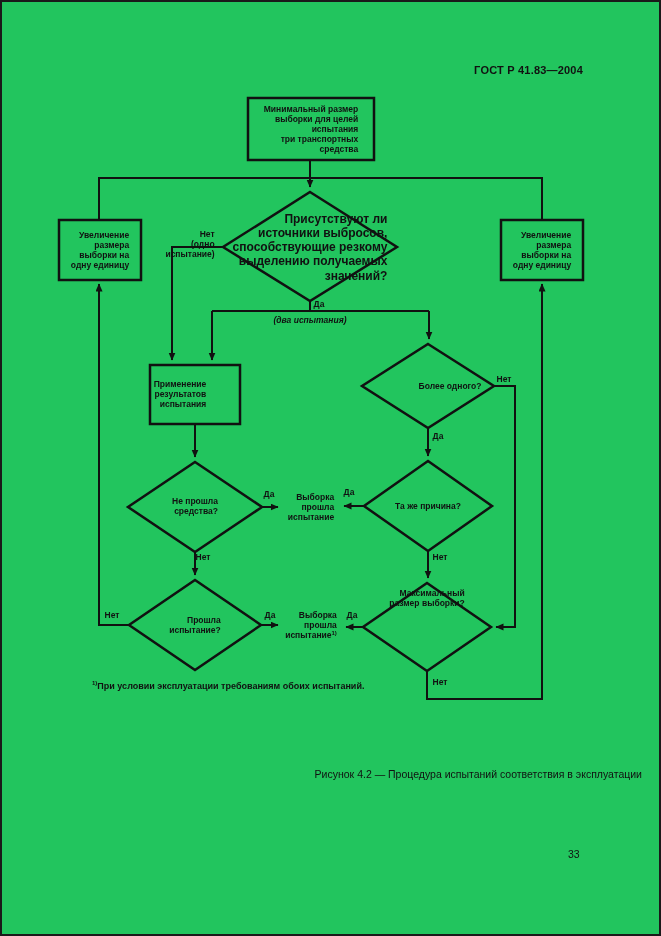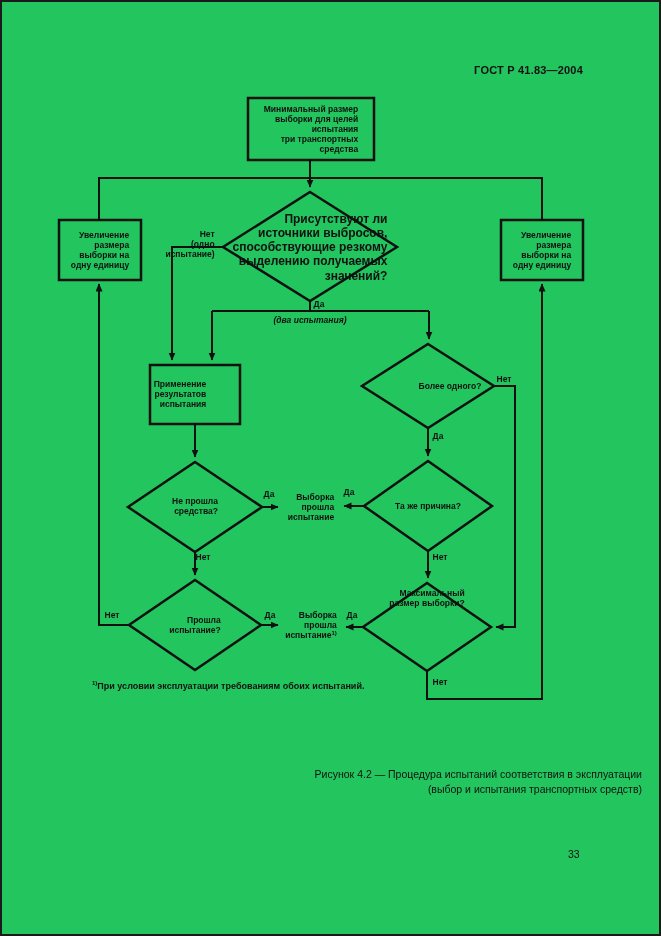--- a/index.html
+++ b/index.html
@@ -140,18 +140,17 @@
   <div class="fl-label" style="left:438px;top:555px;">Нет</div>
   <div class="fl-label" style="left:110px;top:613px;">Нет</div>
   <div class="fl-label" style="left:268px;top:613px;">Да</div>
   <div class="fl-label" style="left:350px;top:613px;">Да</div>
   <div class="fl-label" style="left:438px;top:680px;">Нет</div>
 
   <div class="footnote"><sup>1)</sup><span>При условии эксплуатации требованиям обоих испытаний.</span></div>
 
   <div class="caption">
     <div>Рисунок 4.2 — Процедура испытаний соответствия в эксплуатации</div>
-    <div>(выбор и испытания транспортных средств)</div>
   </div>
 
   <div class="pageno">33</div>
 
 </div>
 
 </body></html>

